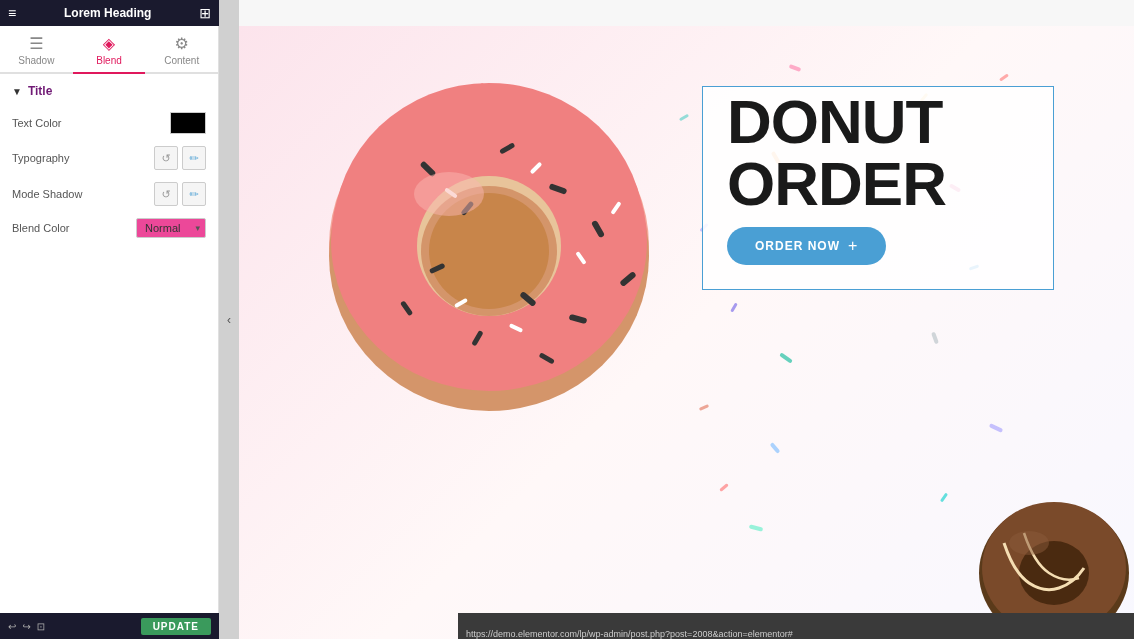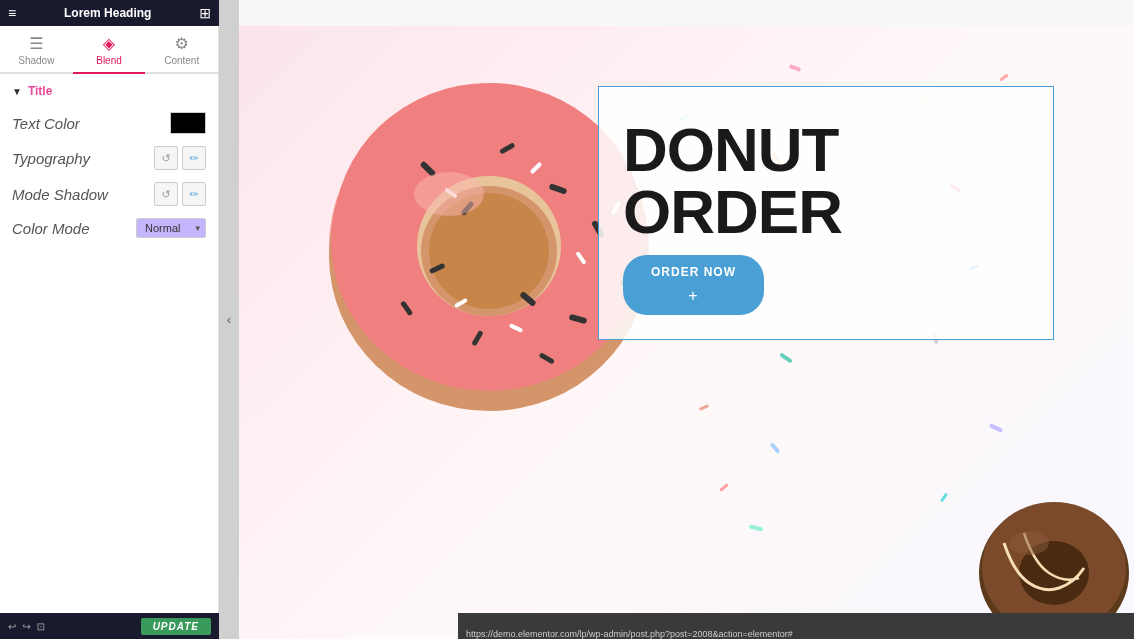--- a/index.html
+++ b/index.html
@@ -83,33 +83,32 @@
       display: flex;
       align-items: center;
       gap: 6px;
       margin-bottom: 14px;
       cursor: pointer;
     }
     .section-arrow { font-size: 10px; color: #333; }
     .section-title {
       font-size: 12px;
       font-weight: bold;
-      color: #ec4899;
+      color: #701a75;
     }
 
     .field-row {
       display: flex;
       align-items: center;
       justify-content: space-between;
       margin-bottom: 12px;
     }
     .field-label {
-      font-size: 15px;
+      font-size: 11px;
       color: #555;
-      font-style: italic;
     }
     .color-swatch {
       width: 36px;
       height: 22px;
       background: #000;
       border: 1px solid #ccc;
       cursor: pointer;
     }
     .field-controls {
       display: flex;
@@ -130,21 +129,21 @@
       border-radius: 2px;
     }
     .icon-btn.refresh { color: #999; }
 
     .select-wrapper {
       position: relative;
     }
     .select-wrapper select {
       appearance: none;
       border: 1px solid #ccc;
-      background: #c4b5fd;
+      background: #ec4899;
       padding: 3px 22px 3px 8px;
       font-size: 11px;
       color: #333;
       cursor: pointer;
       border-radius: 2px;
       outline: none;
     }
     .select-arrow {
       position: absolute;
       right: 6px;
@@ -201,24 +200,24 @@
       top: 20px;
       width: 380px;
       height: 400px;
     }
 
     
     .content-box {
       position: absolute;
       right: 80px;
       top: 60px;
-      width: 456px;
+      width: 352px;
       border: 1.5px solid #4a9fd4;
       background: rgba(255,255,255,0.85);
-      padding: 32px 24px 24px;
+      padding: 4px 24px 24px;
     }
 
     .heading-text {
       font-size: 62px;
       font-weight: 900;
       color: #1a1a1a;
       line-height: 1;
       letter-spacing: -1px;
       margin-bottom: 12px;
     }
@@ -237,21 +236,20 @@
       border: none;
       border-radius: 24px;
       padding: 10px 28px;
       font-size: 12px;
       font-weight: bold;
       cursor: pointer;
       display: flex;
       align-items: center;
       gap: 8px;
       letter-spacing: 1px;
-      flex-direction: column;
     }
     .order-btn .plus {
       font-size: 16px;
       font-weight: 300;
     }
 
     
     .bottom-donut {
       position: absolute;
       bottom: 26px;
@@ -283,21 +281,20 @@
     .update-btn {
       background: #3a9a5c;
       color: #fff;
       border: none;
       padding: 3px 12px;
       font-size: 10px;
       font-weight: bold;
       cursor: pointer;
       border-radius: 2px;
       letter-spacing: 1px;
-      font-style: italic;
     }
 
     
     .url-bar {
       position: absolute;
       bottom: 0;
       left: 219px;
       right: 0;
       height: 26px;
       background: #3a3a3a;
@@ -380,21 +377,21 @@
 
       <div class="field-row">
         <span class="field-label">Mode Shadow</span>
         <div class="field-controls">
           <div class="icon-btn refresh">↺</div>
           <div class="icon-btn" style="color:#4a9fd4;">✏</div>
         </div>
       </div>
 
       <div class="field-row">
-        <span class="field-label">Color Mode</span>
+        <span class="field-label">Blend Color</span>
         <div class="select-wrapper">
           <select>
             <option>Normal</option>
             <option>Multiply</option>
             <option>Screen</option>
             <option>Overlay</option>
             <option>Darken</option>
             <option>Lighten</option>
           </select>
           <span class="select-arrow">▾</span>

